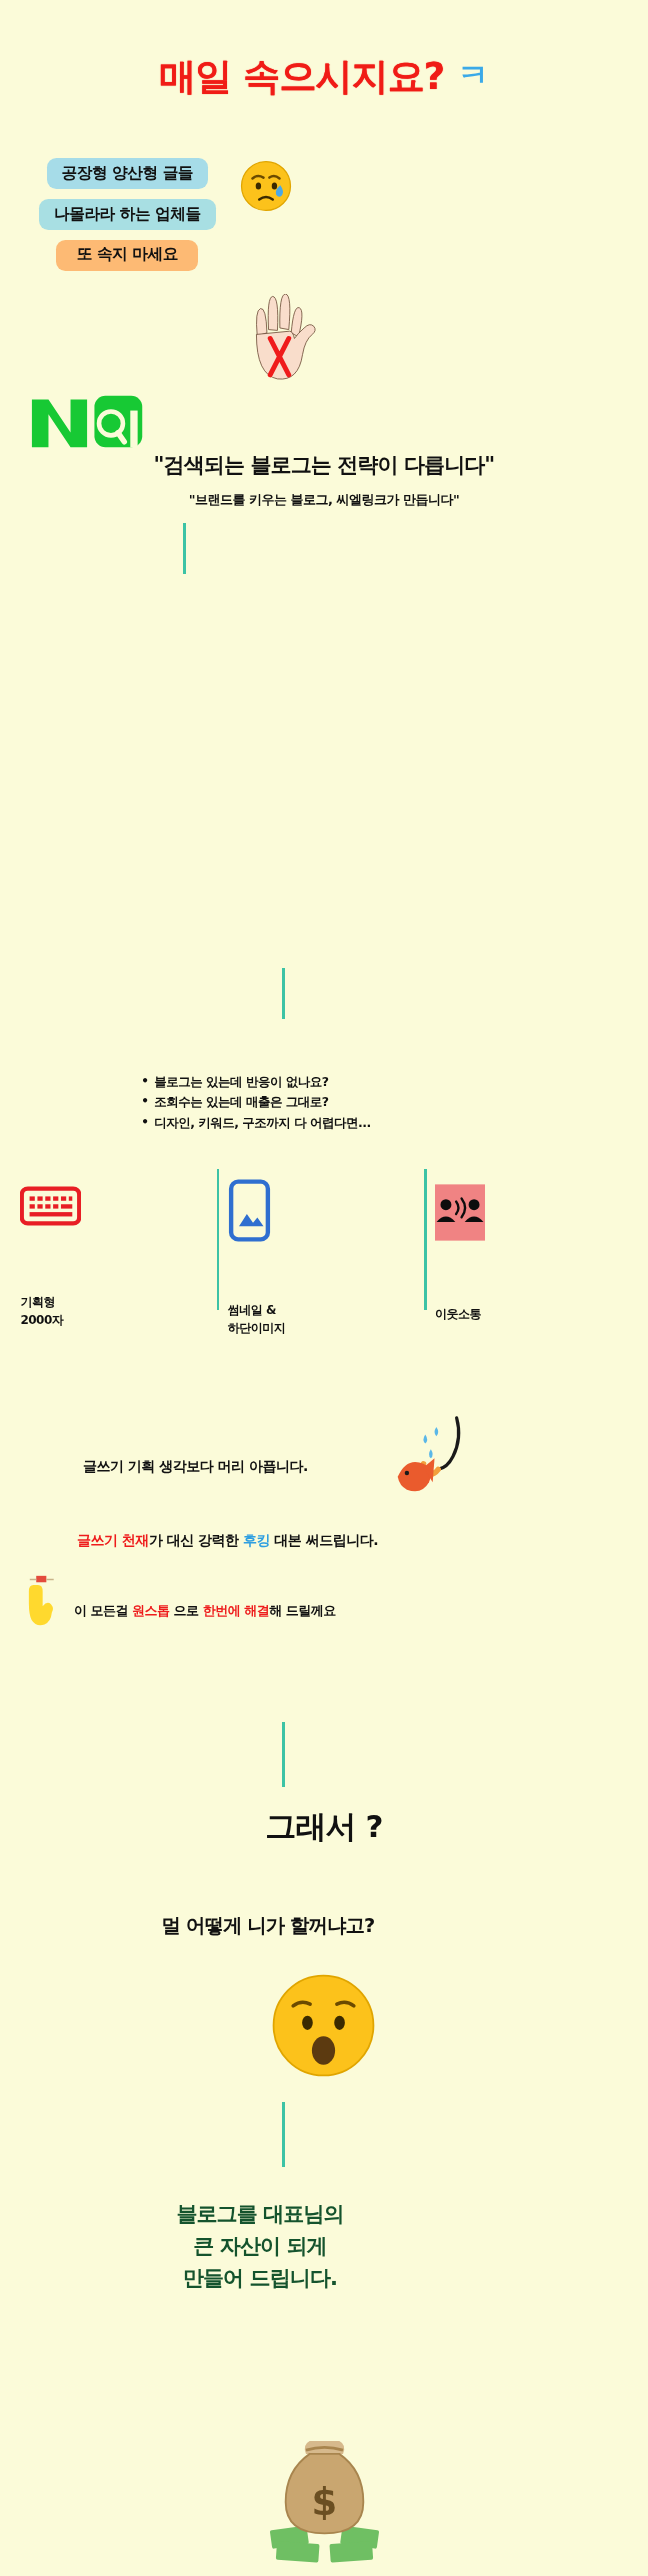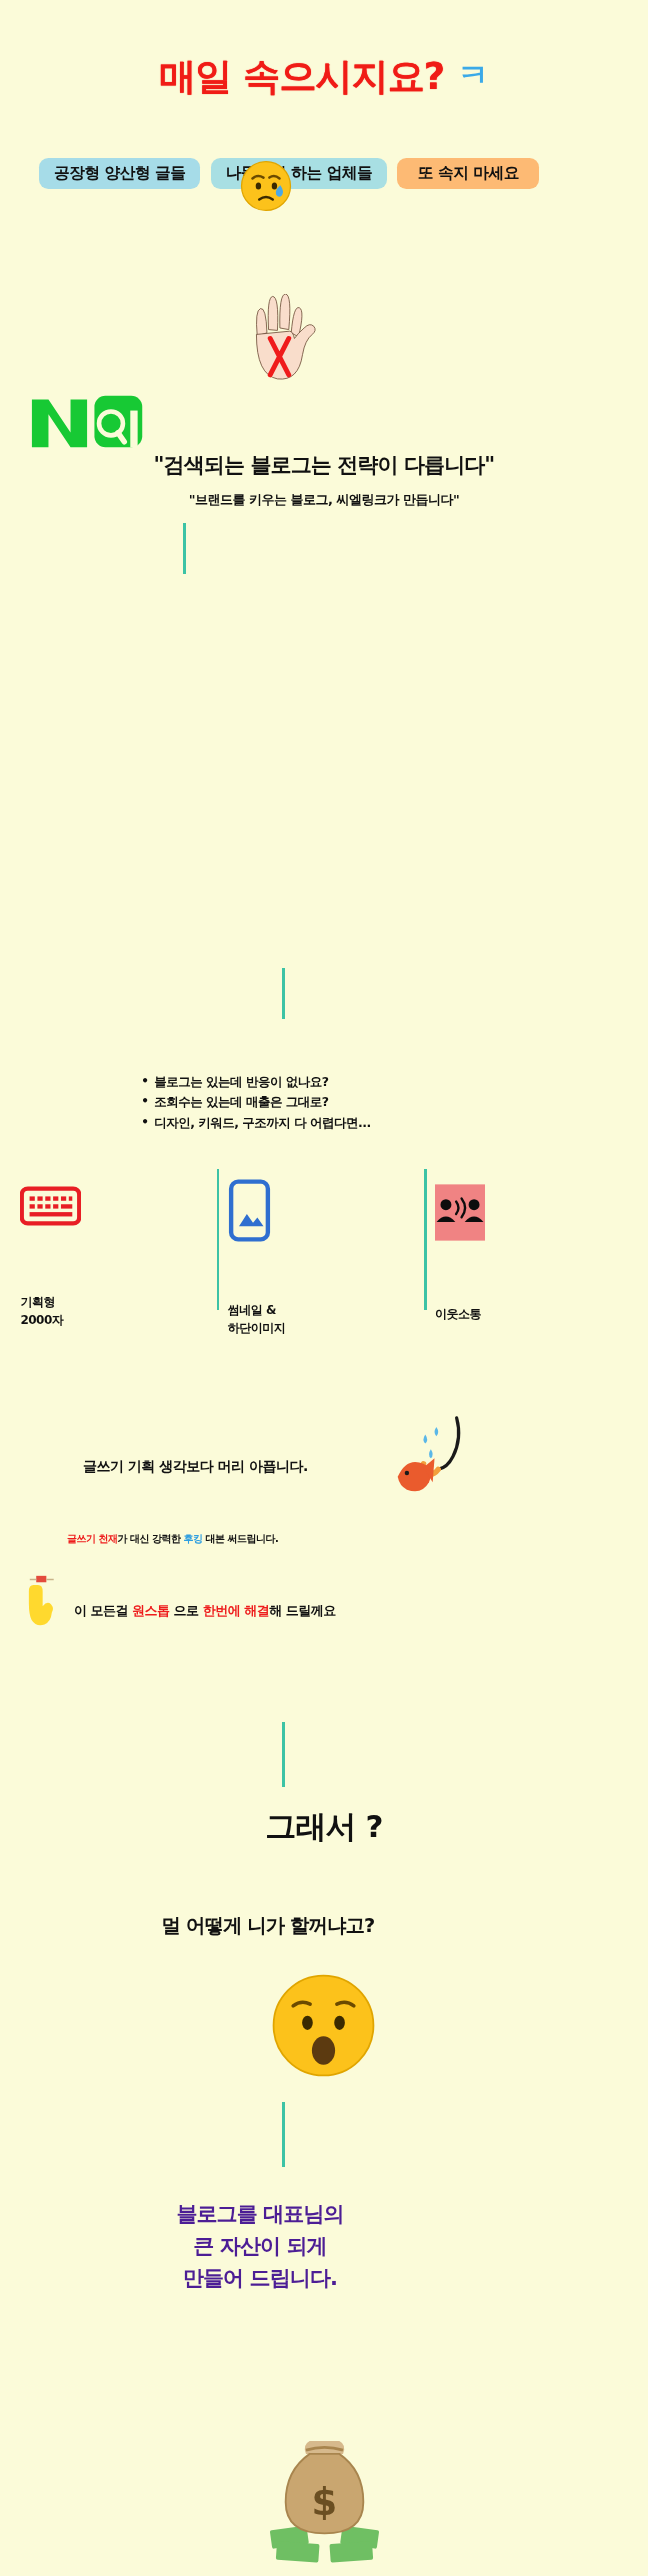--- a/index.html
+++ b/index.html
@@ -27,22 +27,22 @@
     text-shadow:0 0 0.9px #f01c16;
   }
   .title-k {
     font-size:31.5px; font-weight:bold; color:#3aa9e8;
     margin-left:13px; position:relative; top:-2.8px;
   }
 
   
   .pills {
     position:absolute; top:158px; left:39px;
-    display:flex; flex-direction:row; gap:10.2px;
-    align-items:flex-end;
+    display:flex; flex-direction:column; gap:10.2px;
+    align-items:center;
   }
   .pill {
     background:#a6dce8;
     border-radius:9.3px;
     padding:4.6px 15px 6.5px 15px;
     font-size:15.7px; font-weight:bold; color:#111;
     letter-spacing:-0.5px;
     line-height:1.25;
   }
   .pill.p2 { background:#a8dfe3; }
@@ -140,22 +140,22 @@
   .mid1 {
     position:absolute; top:1458px; left:83px;
     font-size:14px; font-weight:bold; color:#111;
     letter-spacing:-0.5px;
   }
   .fish-hook {
     position:absolute; top:1412px; left:394px;
     width:70px; height:83px;
   }
   .mid2 {
-    position:absolute; top:1532px; left:67px;
-    font-size:10px; font-weight:bold; letter-spacing:-0.5px;
+    position:absolute; top:1532px; left:77px;
+    font-size:14px; font-weight:bold; letter-spacing:-0.5px;
     color:#111; white-space:nowrap;
   }
   .red { color:#ee1c1c; }
   .blue { color:#2f9fe0; }
 
   .point-hand {
     position:absolute; top:1574px; left:26px;
     width:37px; height:57px;
   }
   .mid3 {
@@ -179,21 +179,21 @@
   }
   .emoji-wow {
     position:absolute; top:1972px; left:270px;
     width:107px; height:107px;
   }
 
   
   .closing {
     position:absolute; top:2199px; left:0; width:520px;
     text-align:center;
-    font-size:21px; font-weight:bold; color:#4c1d95;
+    font-size:21px; font-weight:bold; color:#14532d;
     letter-spacing:-0.9px; line-height:1.52;
     white-space:pre-line;
   }
   .money-bag {
     position:absolute; top:2426px; left:269px;
     width:111px; height:139px;
   }
 </style>
 </head>
 <body>

